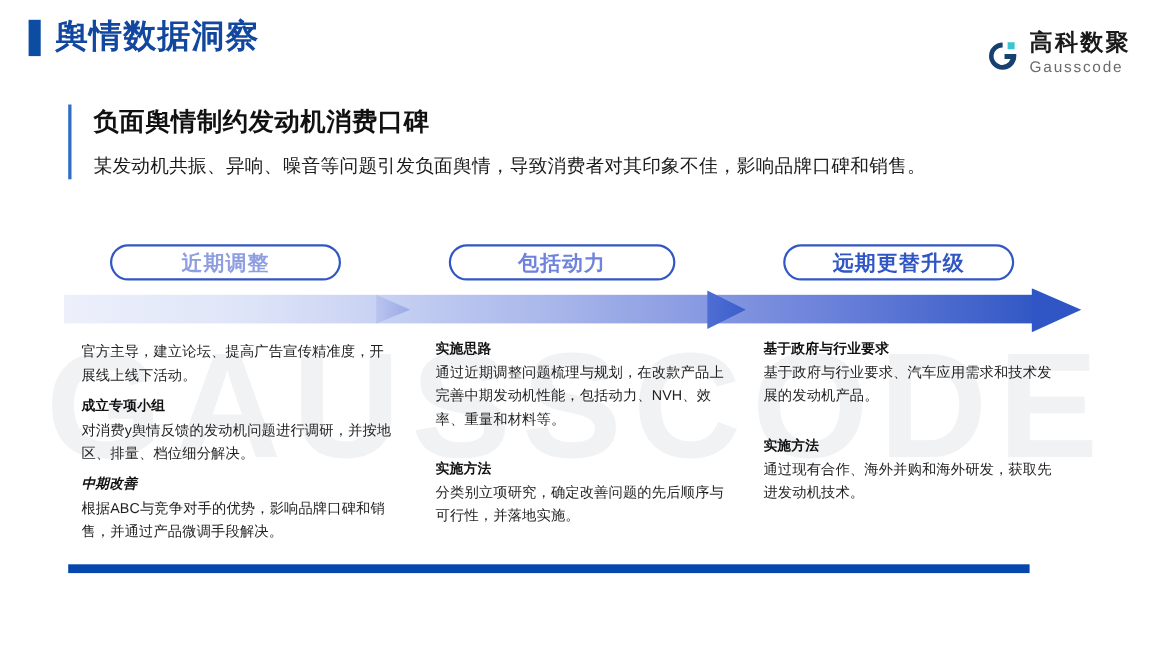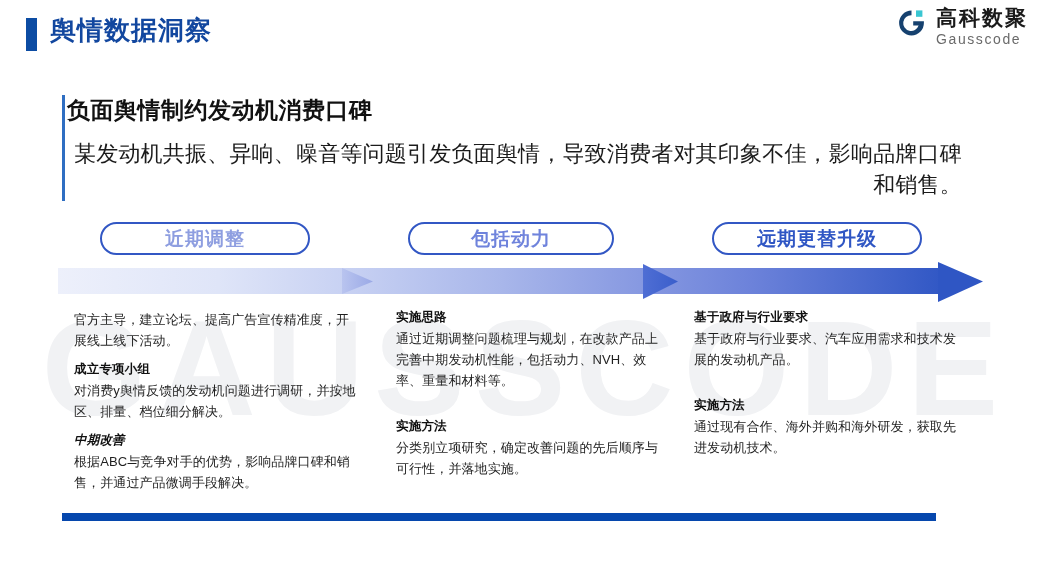--- a/index.html
+++ b/index.html
@@ -53,35 +53,35 @@
     left: 26px;
     top: 18px;
     width: 11px;
     height: 33px;
     background: #0c4ca3;
   }
   .slide-title {
     position: absolute;
     left: 50px;
     top: 13px;
-    font-size: 26px;
+    font-size: 30px;
     font-weight: bold;
     color: #12479f;
     letter-spacing: 1px;
     white-space: nowrap;
     text-align: right;
   }
 
   
   .logo {
     position: absolute;
     right: 22px;
-    top: 7px;
+    top: 28px;
     display: flex;
-    align-items: flex-start;
+    align-items: flex-end;
     gap: 9px;
   }
   .logo-mark {
     position: relative;
     width: 32px;
     height: 32px;
   }
   .logo-text {
     display: flex;
     flex-direction: column;
@@ -101,37 +101,36 @@
   }
 
   
   .heading-block {
     position: absolute;
     left: 62px;
     top: 95px;
     width: 900px;
     z-index: 3;
     border-left: 3px solid #2f6ec2;
-    padding-left: 2px;
+    padding-left: 20px;
     box-sizing: border-box;
   }
   .headline {
     font-size: 23px;
     font-weight: bold;
     color: #111111;
     letter-spacing: 0.5px;
     line-height: 1.35;
   }
   .subline {
     margin-top: 13px;
-    font-size: 22px;
+    font-size: 17px;
     color: #1b1b1b;
     letter-spacing: 0.2px;
     line-height: 1.4;
-    text-align: right;
   }
 
   
   .pills {
     position: absolute;
     left: 0;
     top: 222px;
     width: 1050px;
     height: 34px;
     z-index: 3;

